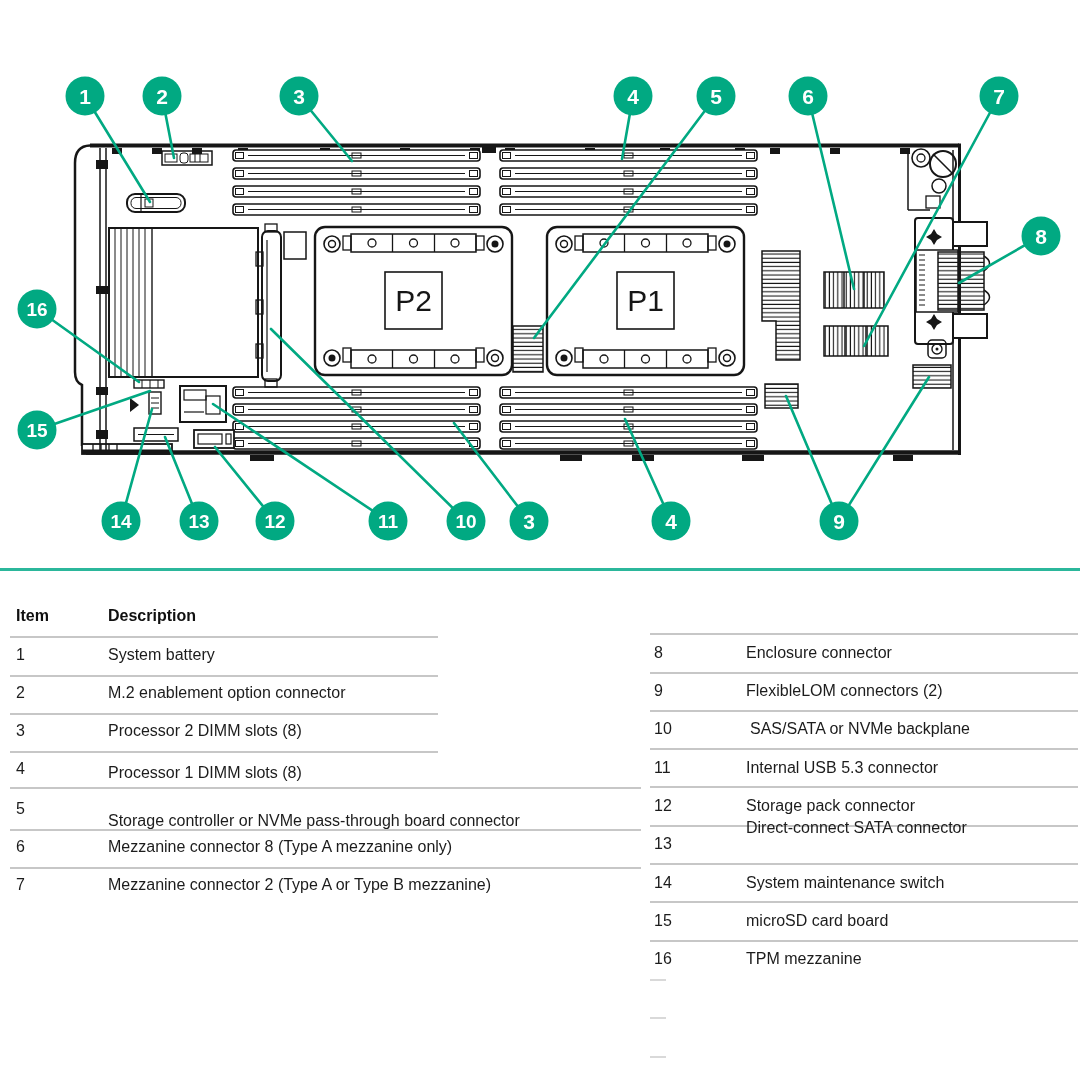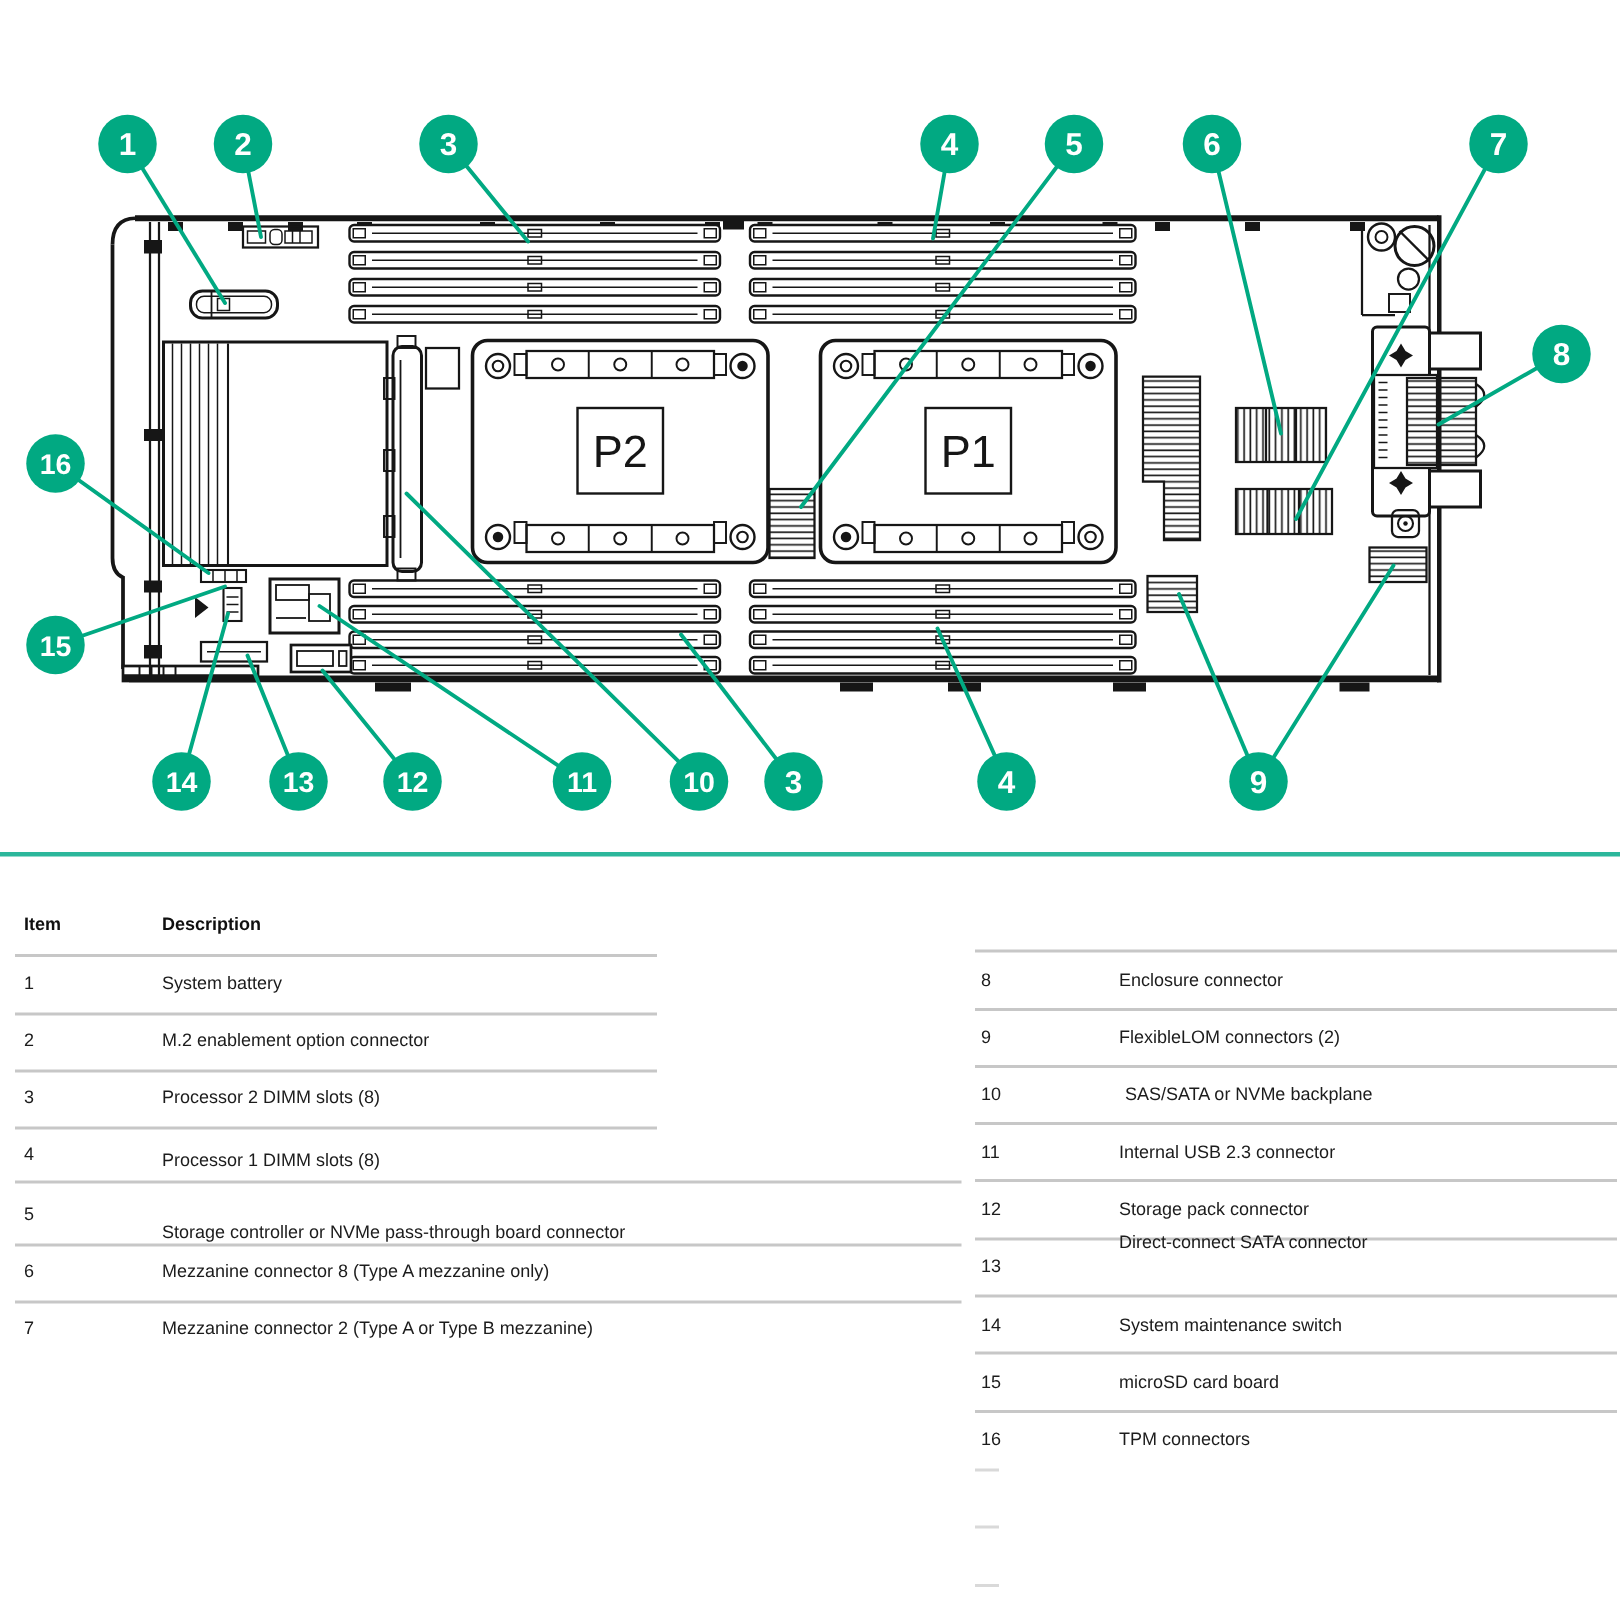--- a/index.html
+++ b/index.html
@@ -9,21 +9,21 @@
   .ink   { stroke:#161616; fill:none; }
   .callout circle { fill:#01A982; }
   .callout text { fill:#ffffff; font-family:"Liberation Sans", sans-serif; font-weight:700;
                   text-anchor:middle; }
   .callout text.d1 { font-size:21px; }
   .callout text.d2 { font-size:19px; }
   .leader { stroke:#01A982; stroke-width:2.6; stroke-linecap:round; }
   .plabel { font-family:"Liberation Sans", sans-serif; font-size:30px; fill:#161616;
             text-anchor:middle; }
   .divider { position:absolute; left:0; top:568px; width:1080px; height:3px; background:#2BB79B; }
-  .tbl-text { position:absolute; font-size:12px; line-height:24px; color:#1c1c1c; white-space:nowrap; }
+  .tbl-text { position:absolute; font-size:16px; line-height:24px; color:#1c1c1c; white-space:nowrap; }
   .hdr { font-weight:700; color:#101010; }
   .rule { position:absolute; height:2px; background:#c7c7c7; }
   .rule-faint { position:absolute; height:2px; background:#d9d9d9; }
 </style>
 </head>
 <body>
 
 <div class="page">
 
   <svg width="1080" height="569" viewBox="0 0 1080 569">
@@ -427,40 +427,40 @@
 
     <span class="tbl-text" style="left:654px; top:679px">9</span>
     <span class="tbl-text" style="left:746px; top:679px">FlexibleLOM connectors (2)</span>
     <div class="rule" style="left:650px; top:709.5px; width:428px"></div>
 
     <span class="tbl-text" style="left:654px; top:717px">10</span>
     <span class="tbl-text" style="left:750px; top:717px">SAS/SATA or NVMe backplane</span>
     <div class="rule" style="left:650px; top:748px;  width:428px"></div>
 
     <span class="tbl-text" style="left:654px; top:756px">11</span>
-    <span class="tbl-text" style="left:746px; top:756px">Internal USB 2.3 connector</span>
+    <span class="tbl-text" style="left:746px; top:756px">Internal USB 5.3 connector</span>
     <div class="rule" style="left:650px; top:786px;  width:428px"></div>
 
     <span class="tbl-text" style="left:654px; top:794px">12</span>
     <span class="tbl-text" style="left:746px; top:794px">Storage pack connector</span>
     <div class="rule" style="left:650px; top:824.5px; width:428px"></div>
 
     <span class="tbl-text" style="left:654px; top:832px">13</span>
     <span class="tbl-text" style="left:746px; top:816px">Direct-connect SATA connector</span>
     <div class="rule" style="left:650px; top:863px;  width:428px"></div>
 
     <span class="tbl-text" style="left:654px; top:871px">14</span>
     <span class="tbl-text" style="left:746px; top:871px">System maintenance switch</span>
     <div class="rule" style="left:650px; top:901px;  width:428px"></div>
 
     <span class="tbl-text" style="left:654px; top:909px">15</span>
     <span class="tbl-text" style="left:746px; top:909px">microSD card board</span>
     <div class="rule" style="left:650px; top:940px;  width:428px"></div>
 
     <span class="tbl-text" style="left:654px; top:947px">16</span>
-    <span class="tbl-text" style="left:746px; top:947px">TPM connectors</span>
+    <span class="tbl-text" style="left:746px; top:947px">TPM mezzanine</span>
 
     <div class="rule-faint" style="left:650px; top:978.5px; width:16px"></div>
     <div class="rule-faint" style="left:650px; top:1017px;  width:16px"></div>
     <div class="rule-faint" style="left:650px; top:1056px;  width:16px"></div>
   </div>
 
 </div>
 
 </body></html>

